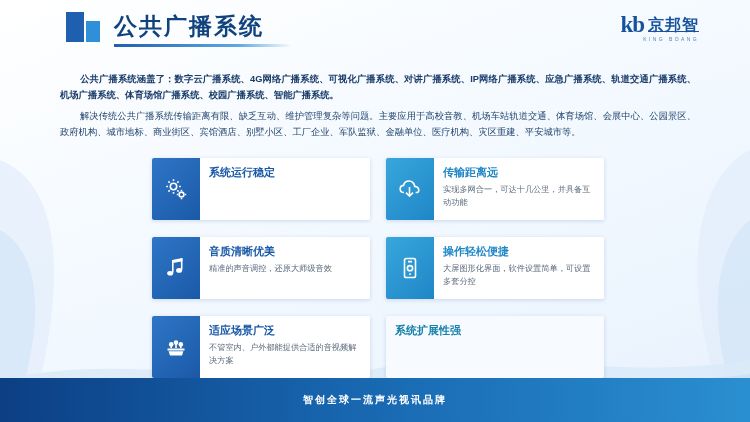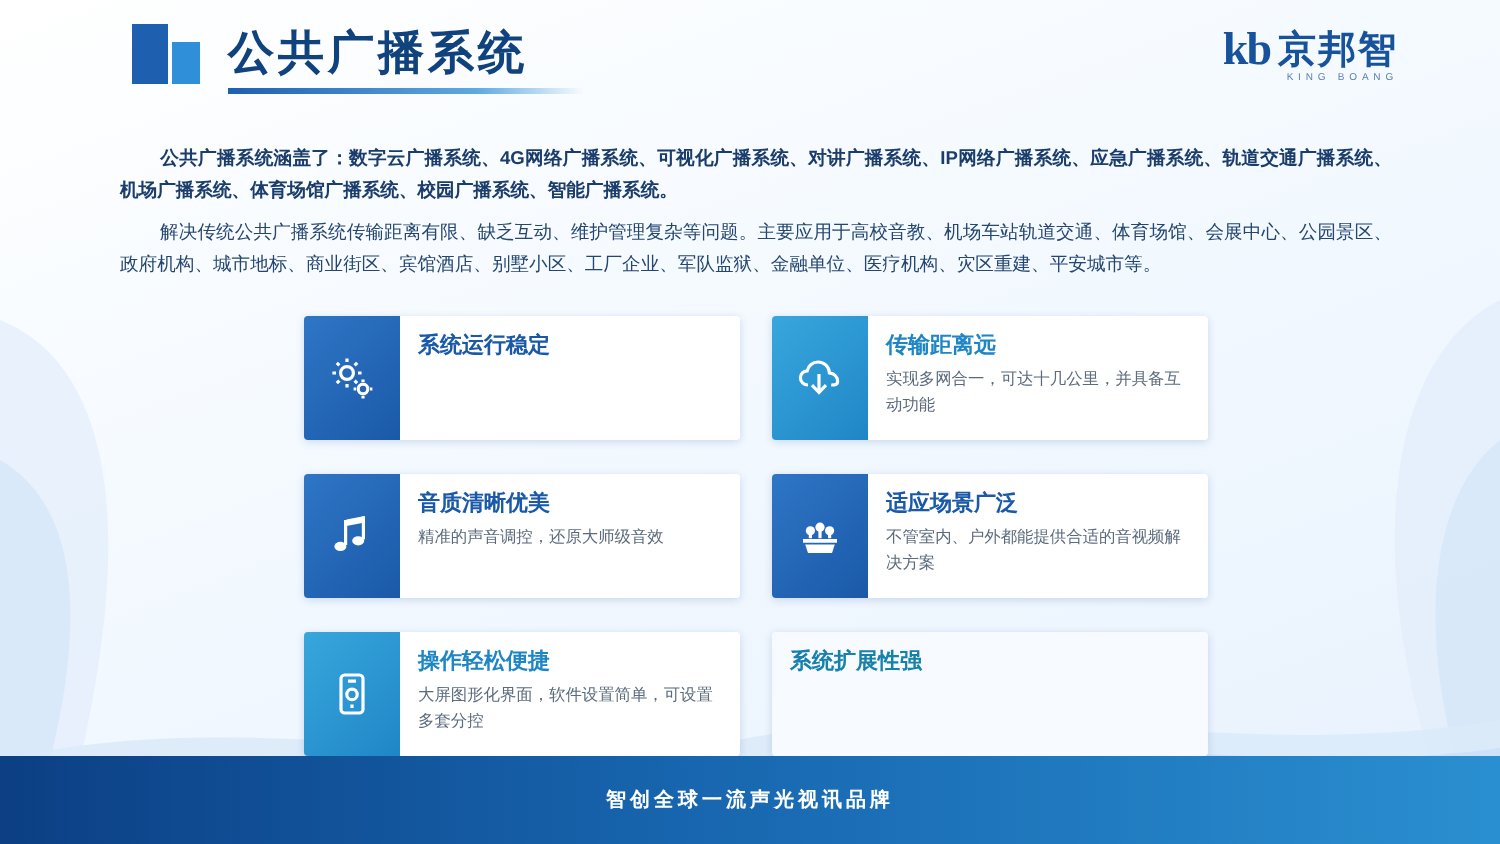--- a/index.html
+++ b/index.html
@@ -71,24 +71,25 @@
     gap: 4px;
   }
   .logo-mark {
     font-size: 23px;
     font-weight: bold;
     color: #17529c;
     letter-spacing: -1px;
     font-family: "Liberation Serif", serif;
   }
   .logo-cn {
-    font-size: 19px;
+    font-size: 16px;
     font-weight: bold;
     color: #17529c;
     letter-spacing: 1px;
+    text-decoration: underline;
   }
   .logo-sub {
     position: absolute;
     right: 24px;
     top: 36px;
     font-size: 5px;
     color: #5a80ad;
     letter-spacing: 2.4px;
     text-align: right;
   }
@@ -286,54 +287,54 @@
           <ellipse cx="7.2" cy="18.2" rx="3.0" ry="2.3"></ellipse>
           <ellipse cx="16.1" cy="15.4" rx="3.0" ry="2.3"></ellipse>
         </svg>
       </div>
       <div class="card-body">
         <div class="card-title">音质清晰优美</div>
         <div class="card-desc">精准的声音调控，还原大师级音效</div>
       </div>
     </div>
 
+    <div class="card c-cyan">
+      <div class="card-icon">
+        <svg width="26" height="26" viewBox="0 0 26 26" fill="none" stroke="#ffffff" stroke-width="1.6">
+          <rect x="7.5" y="3.5" width="11" height="19" rx="1.8"></rect>
+          <path d="M11,6.6 L15,6.6"></path>
+          <circle cx="13" cy="13.2" r="2.6"></circle>
+          <path d="M13,18.2 L13,20"></path>
+        </svg>
+      </div>
+      <div class="card-body">
+        <div class="card-title">操作轻松便捷</div>
+        <div class="card-desc">大屏图形化界面，软件设置简单，可设置多套分控</div>
+      </div>
+    </div>
+
     <div class="card c-blue">
       <div class="card-icon">
         <svg width="26" height="26" viewBox="0 0 26 26" fill="#ffffff">
           <path d="M4.5,14.5 L21.5,14.5 L21.5,16.4 L4.5,16.4 Z"></path>
           <path d="M5.6,17.2 L20.4,17.2 L19.0,21.5 L7.0,21.5 Z"></path>
           <circle cx="8.2" cy="10.4" r="2.3"></circle>
           <circle cx="13.0" cy="8.6" r="2.3"></circle>
           <circle cx="17.8" cy="10.4" r="2.3"></circle>
           <rect x="7.4" y="11.8" width="1.6" height="2.3"></rect>
           <rect x="12.2" y="10.0" width="1.6" height="4.1"></rect>
           <rect x="17.0" y="11.8" width="1.6" height="2.3"></rect>
         </svg>
       </div>
       <div class="card-body">
         <div class="card-title">适应场景广泛</div>
         <div class="card-desc">不管室内、户外都能提供合适的音视频解决方案</div>
       </div>
     </div>
 
-    <div class="card c-cyan">
-      <div class="card-icon">
-        <svg width="26" height="26" viewBox="0 0 26 26" fill="none" stroke="#ffffff" stroke-width="1.6">
-          <rect x="7.5" y="3.5" width="11" height="19" rx="1.8"></rect>
-          <path d="M11,6.6 L15,6.6"></path>
-          <circle cx="13" cy="13.2" r="2.6"></circle>
-          <path d="M13,18.2 L13,20"></path>
-        </svg>
-      </div>
-      <div class="card-body">
-        <div class="card-title">操作轻松便捷</div>
-        <div class="card-desc">大屏图形化界面，软件设置简单，可设置多套分控</div>
-      </div>
-    </div>
-
     <div class="card c-teal">
       <div class="card-body card-body-tint">
         <div class="card-title">系统扩展性强</div>
       </div>
     </div>
 
   </div>
 
   <div class="footer">
     <div class="footer-text">智创全球一流声光视讯品牌</div>

